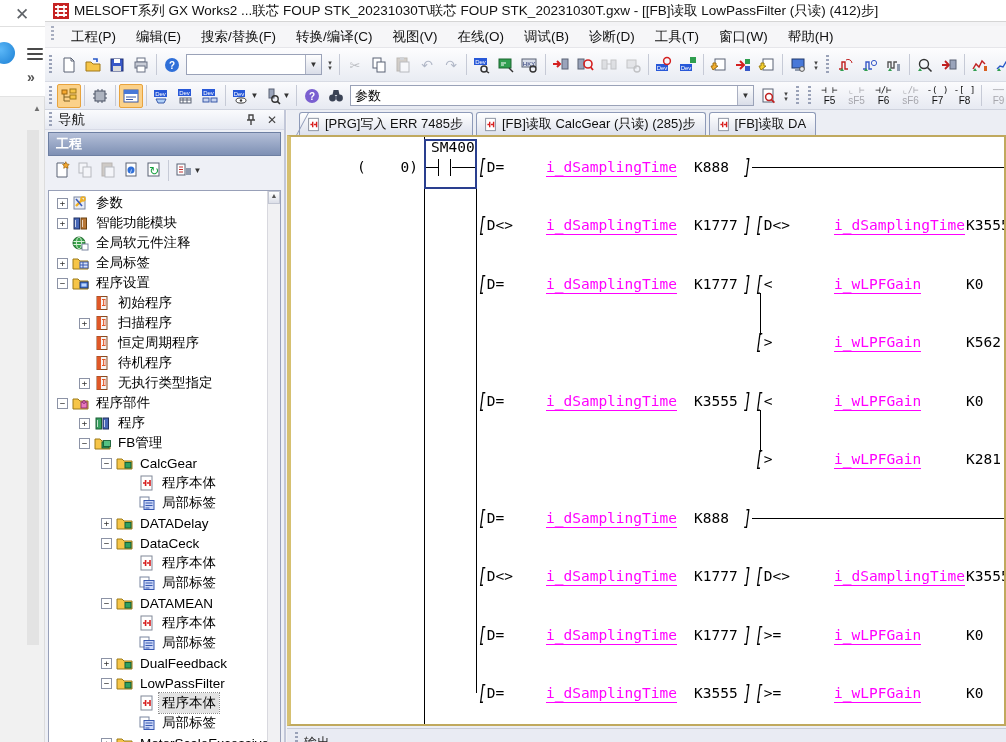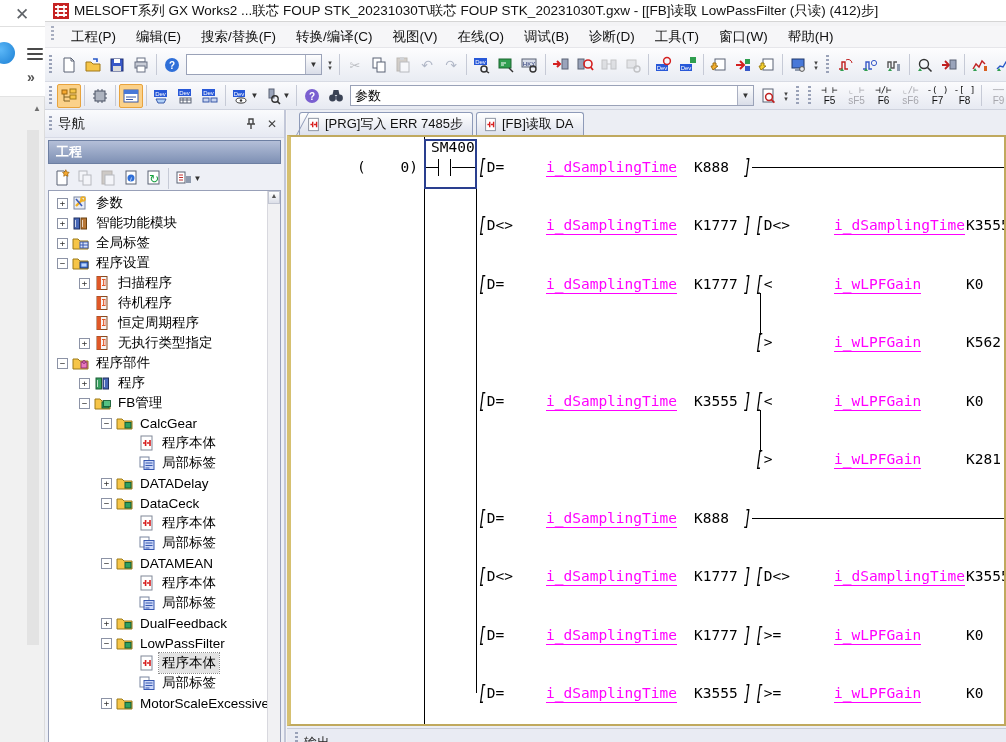--- a/index.html
+++ b/index.html
@@ -47,21 +47,21 @@
 
   
   #fkey-bar { display:flex; align-items:center; overflow:hidden; flex:1 1 auto; }
   .fkey { width:27px; height:26px; display:flex; flex-direction:column; align-items:center; justify-content:center; border:1px solid transparent; border-radius:2px; flex:0 0 auto; cursor:default; }
   .fkey .sym { font-size:9px; line-height:10px; color:#101010; font-family:"DejaVu Sans Mono",monospace; white-space:pre; }
   .fkey .lbl { font-size:10px; line-height:11px; color:#101010; }
   .fkey.off .sym, .fkey.off .lbl { color:#a7a7ad; }
 
   
   #nav-panel { position:absolute; left:45px; top:110px; width:241px; height:632px; background:#eef0f6; border-right:2px solid #c2c7d8; }
-  #nav-head { height:28px; display:flex; align-items:center; padding-left:4px; background:linear-gradient(#fafbfd,#e6e9f2); border-bottom:1px solid #d7dae6; }
+  #nav-head { height:20px; display:flex; align-items:center; padding-left:4px; background:linear-gradient(#fafbfd,#e6e9f2); border-bottom:1px solid #d7dae6; }
   #nav-head .g { width:3px; height:16px; margin-right:6px; background:repeating-linear-gradient(#9aa2b8 0 2px, transparent 2px 4px); }
   #nav-head .t { font-size:13.5px; color:#1a1a1a; flex:1; }
   #nav-head .hbtn { width:18px; height:18px; display:flex; align-items:center; justify-content:center; color:#444; font-size:12px; margin-right:3px; cursor:default; }
   #nav-section { height:24px; margin:2px 3px 0 3px; background:linear-gradient(#b4bfd8,#7e90b4); color:#ffffff; font-size:13px; font-weight:bold; display:flex; align-items:center; padding-left:7px; border:1px solid #6d7fa2; }
   #nav-tools { height:28px; display:flex; align-items:center; padding-left:5px; }
   #nav-tools .tbtn { width:23px; height:23px; }
   #tree-wrap { position:absolute; left:3px; top:80px; right:3px; bottom:0; background:#ffffff; border:1px solid #98a0b8; border-bottom:0; overflow:hidden; }
   #tree { position:absolute; left:0; top:2px; right:14px; }
   .trow { height:20px; display:flex; align-items:center; white-space:nowrap; cursor:default; }
   .texp { width:11px; height:11px; border:1px solid #8c93a6; background:#fff; font-size:9px; line-height:9px; text-align:center; color:#333; margin-right:4px; flex:0 0 auto; font-family:"DejaVu Sans Mono",monospace; }
@@ -648,66 +648,86 @@
           <div class="trow" style="padding-left: 8px;">
             <div class="texp">+</div>
             <span class="ticon"><svg width="17" height="16" viewBox="0 0 17 16">
                 <rect x="2" y="3" width="5.5" height="11" fill="#4868b8" stroke="#203060"></rect>
                 <rect x="9" y="3" width="5.5" height="11" fill="#b87838" stroke="#6a4010"></rect>
                 <path d="M3.5,5 v7 M10.5,5 v7" stroke="#fff" opacity=".7"></path>
               </svg></span>
             <span class="tlabel">智能功能模块</span>
           </div>
           <div class="trow" style="padding-left: 8px;">
+            <div class="texp none"></div>
+            <span class="ticon"><svg width="17" height="16" viewBox="0 0 17 16">
+                <circle cx="7" cy="8" r="6" fill="#38a048" stroke="#1a6428"></circle>
+                <ellipse cx="7" cy="8" rx="2.6" ry="6" fill="none" stroke="#d8f0d8"></ellipse>
+                <path d="M1.4,6.5 h11.2 M1.4,9.5 h11.2" stroke="#d8f0d8"></path>
+                <rect x="10" y="9" width="6" height="6" fill="#fff" stroke="#7a86a0"></rect>
+              </svg></span>
+            <span class="tlabel">全局软元件注释</span>
+          </div>
+          <div class="trow" style="padding-left: 8px;">
             <div class="texp">+</div>
             <span class="ticon"><svg width="17" height="16" viewBox="0 0 17 16">
                 <path d="M1,4 h5 l2,2 h8 v8 h-15z" fill="#f6c548" stroke="#9c7a18"></path>
                 <rect x="8" y="7" width="8" height="6" fill="#d8e2f8" stroke="#3858b0"></rect>
                 <path d="M8,10 h8 M11,7 v6" stroke="#3858b0"></path>
               </svg></span>
             <span class="tlabel">全局标签</span>
           </div>
           <div class="trow" style="padding-left: 8px;">
             <div class="texp">−</div>
             <span class="ticon"><svg width="17" height="16" viewBox="0 0 17 16">
                 <path d="M1,4 h5 l2,2 h8 v8 h-15z" fill="#f6c548" stroke="#9c7a18"></path>
                 <rect x="8" y="7" width="8" height="6" fill="#4878d8" stroke="#1c3a70"></rect>
                 <rect x="9.5" y="8.5" width="5" height="3" fill="#bcd8ff"></rect>
               </svg></span>
             <span class="tlabel">程序设置</span>
           </div>
           <div class="trow" style="padding-left: 30px;">
-            <div class="texp">+</div>
+            <div class="texp none"></div>
             <span class="ticon"><svg width="17" height="16" viewBox="0 0 17 16">
                 <rect x="3" y="1.5" width="10" height="13" fill="#f5f5f5" stroke="#8a4a20"></rect>
                 <rect x="3" y="1.5" width="4" height="13" fill="#e05828"></rect>
                 <rect x="8" y="4" width="3.6" height="7" fill="#e05828"></rect>
                 <path d="M8.6,5 v5 M10.8,5 v5" stroke="#fff"></path>
               </svg></span>
-            <span class="tlabel">扫描程序</span>
+            <span class="tlabel">初始程序</span>
           </div>
           <div class="trow" style="padding-left: 30px;">
-            <div class="texp none"></div>
+            <div class="texp">+</div>
             <span class="ticon"><svg width="17" height="16" viewBox="0 0 17 16">
                 <rect x="3" y="1.5" width="10" height="13" fill="#f5f5f5" stroke="#8a4a20"></rect>
                 <rect x="3" y="1.5" width="4" height="13" fill="#e05828"></rect>
                 <rect x="8" y="4" width="3.6" height="7" fill="#e05828"></rect>
                 <path d="M8.6,5 v5 M10.8,5 v5" stroke="#fff"></path>
               </svg></span>
-            <span class="tlabel">待机程序</span>
+            <span class="tlabel">扫描程序</span>
           </div>
           <div class="trow" style="padding-left: 30px;">
             <div class="texp none"></div>
             <span class="ticon"><svg width="17" height="16" viewBox="0 0 17 16">
                 <rect x="3" y="1.5" width="10" height="13" fill="#f5f5f5" stroke="#8a4a20"></rect>
                 <rect x="3" y="1.5" width="4" height="13" fill="#e05828"></rect>
                 <rect x="8" y="4" width="3.6" height="7" fill="#e05828"></rect>
                 <path d="M8.6,5 v5 M10.8,5 v5" stroke="#fff"></path>
               </svg></span>
             <span class="tlabel">恒定周期程序</span>
+          </div>
+          <div class="trow" style="padding-left: 30px;">
+            <div class="texp none"></div>
+            <span class="ticon"><svg width="17" height="16" viewBox="0 0 17 16">
+                <rect x="3" y="1.5" width="10" height="13" fill="#f5f5f5" stroke="#8a4a20"></rect>
+                <rect x="3" y="1.5" width="4" height="13" fill="#e05828"></rect>
+                <rect x="8" y="4" width="3.6" height="7" fill="#e05828"></rect>
+                <path d="M8.6,5 v5 M10.8,5 v5" stroke="#fff"></path>
+              </svg></span>
+            <span class="tlabel">待机程序</span>
           </div>
           <div class="trow" style="padding-left: 30px;">
             <div class="texp">+</div>
             <span class="ticon"><svg width="17" height="16" viewBox="0 0 17 16">
                 <rect x="3" y="1.5" width="10" height="13" fill="#f5f5f5" stroke="#8a4a20"></rect>
                 <rect x="3" y="1.5" width="4" height="13" fill="#e05828"></rect>
                 <rect x="8" y="4" width="3.6" height="7" fill="#e05828"></rect>
                 <path d="M8.6,5 v5 M10.8,5 v5" stroke="#fff"></path>
               </svg></span>
             <span class="tlabel">无执行类型指定</span>
@@ -877,20 +897,28 @@
   <div id="editor">
     <div id="tab-bar">
         <div class="tab-slant"></div>
         <div class="tab">
           <span class="ticn"><svg width="15" height="15" viewBox="0 0 17 16">
               <rect x="3" y="1" width="11" height="14" fill="#fff" stroke="#808898"></rect>
               <path d="M5,8 h2 M9,8 h2.5" stroke="#d82020" stroke-width="1.6"></path>
               <path d="M7.6,5 v6 M12,5 v6" stroke="#d82020" stroke-width="1.6"></path>
             </svg></span>
           <span class="tlbl">[PRG]写入 ERR 7485步</span>
+        </div>
+        <div class="tab">
+          <span class="ticn"><svg width="15" height="15" viewBox="0 0 17 16">
+              <rect x="3" y="1" width="11" height="14" fill="#fff" stroke="#808898"></rect>
+              <path d="M5,8 h2 M9,8 h2.5" stroke="#d82020" stroke-width="1.6"></path>
+              <path d="M7.6,5 v6 M12,5 v6" stroke="#d82020" stroke-width="1.6"></path>
+            </svg></span>
+          <span class="tlbl">[FB]读取 CalcGear (只读) (285)步</span>
         </div>
         <div class="tab">
           <span class="ticn"><svg width="15" height="15" viewBox="0 0 17 16">
               <rect x="3" y="1" width="11" height="14" fill="#fff" stroke="#808898"></rect>
               <path d="M5,8 h2 M9,8 h2.5" stroke="#d82020" stroke-width="1.6"></path>
               <path d="M7.6,5 v6 M12,5 v6" stroke="#d82020" stroke-width="1.6"></path>
             </svg></span>
           <span class="tlbl">[FB]读取 DA</span>
         </div>
       </div>

